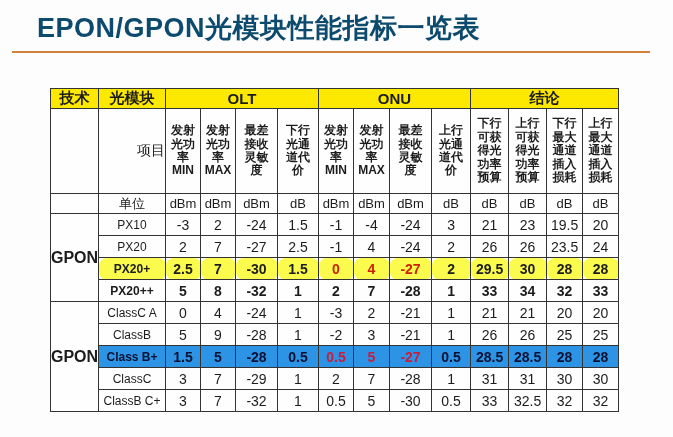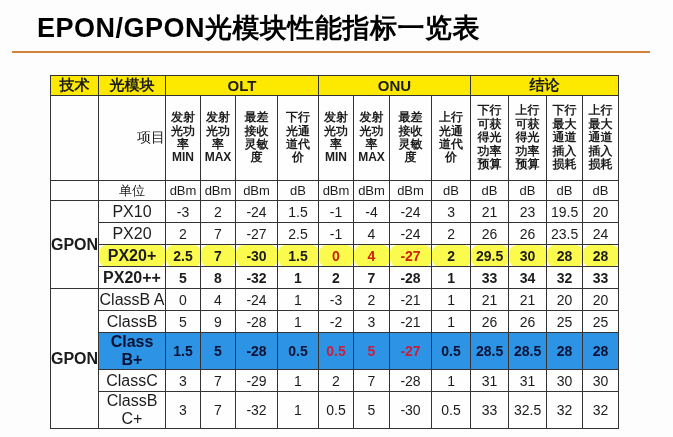--- a/index.html
+++ b/index.html
@@ -16,30 +16,30 @@
     --accent:#d4813a;
     --header-yellow:#fde900;
     --hl-yellow:#fbfb4e;
     --hl-blue:#2d93e4;
     --red:#cc2200;
     --blue-red:#c81e3c;
     --blue-text:#0b1133;
   }
   .title {
     position:absolute; left:37px; top:10px;
-    font-size:27px; font-weight:bold; color:#000000;
+    font-size:27px; font-weight:bold; color:#0c4a6e;
     letter-spacing:0.5px; white-space:nowrap;
   }
   .title-rule {
     position:absolute; left:12px; top:51px;
     width:638px; height:2px;
     background:var(--accent);
   }
   table.spec {
-    position:absolute; left:50px; top:75px;
+    position:absolute; left:50px; top:88px;
     width:568px;
     border-collapse:collapse;
     table-layout:fixed;
     color:#1c1c1c;
   }
   table.spec th, table.spec td {
     border:1px solid #333333;
     text-align:center;
     vertical-align:middle;
     padding:0;
@@ -62,21 +62,21 @@
   }
   tr.sub-row th.item {
     font-size:14px;
     font-weight:normal;
     white-space:normal;
     text-align:right;
   }
   tr.units-row td { height:20px; font-size:13px; }
   tbody td { height:22px; font-size:14px; }
   td.tech { font-weight:bold; font-size:16px; }
-  td.row-label { font-size:16px;margin-left:7px; }
+  td.row-label { font-size:12px;margin-left:7px; }
   tr.bold td { font-weight:bold; }
   tr.hl-yellow td { background:var(--hl-yellow);border-radius:8px; }
   tr.hl-blue td { background:var(--hl-blue); color:var(--blue-text); }
   td.red { color:var(--red); }
   tr.hl-blue td.red { color:var(--blue-red); font-weight:bold; }
 </style>
 </head>
 <body>
 
 <div class="page" style="--accent: #d4813a; --header-yellow: #fde900; --hl-yellow: #fbfb4e; --hl-blue: #2d93e4; --red: #cc2200; --blue-red: #c81e3c; --blue-text: #0b1133;">
@@ -238,21 +238,21 @@
           <td>7</td>
           <td>-28</td>
           <td>1</td>
           <td>33</td>
           <td>34</td>
           <td>32</td>
           <td>33</td>
         </tr>
         <tr>
           <td class="tech" rowspan="5">GPON</td>
-          <td class="row-label">ClassB A</td>
+          <td class="row-label">ClassC A</td>
           <td>0</td>
           <td>4</td>
           <td>-24</td>
           <td>1</td>
           <td>-3</td>
           <td>2</td>
           <td>-21</td>
           <td>1</td>
           <td>21</td>
           <td>21</td>

